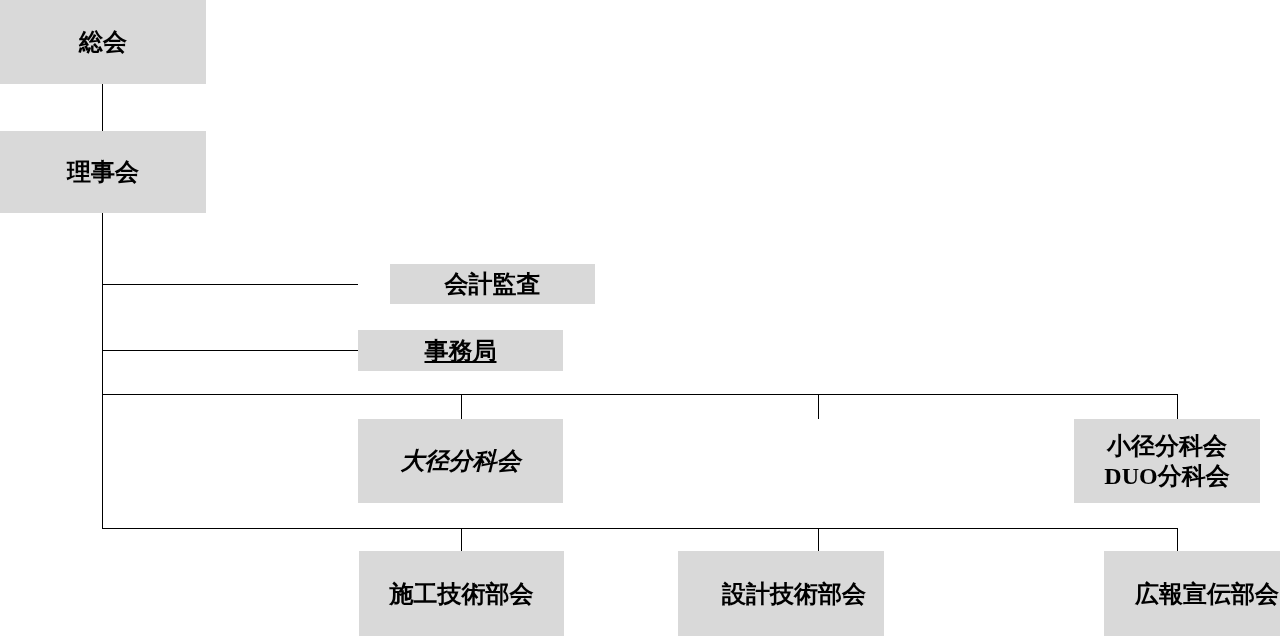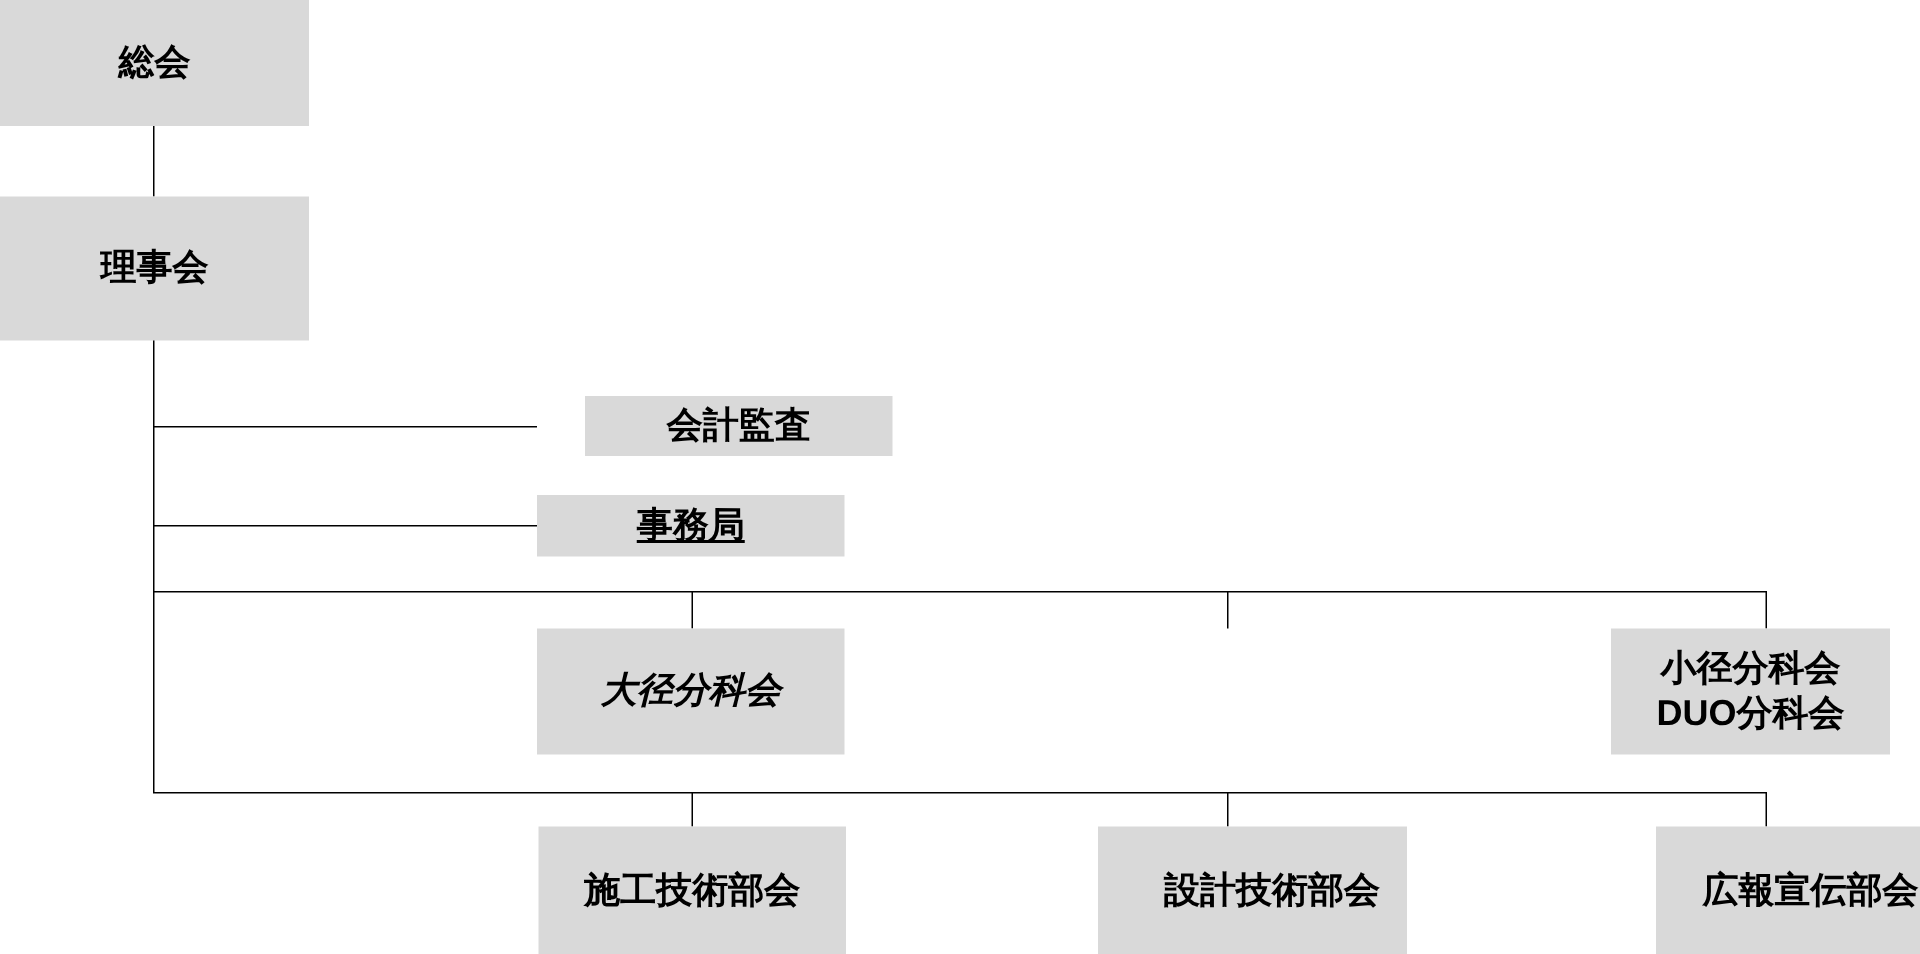--- a/index.html
+++ b/index.html
@@ -28,28 +28,28 @@
     font-size: 24px;
     line-height: 30px;
     box-sizing: border-box;
   }
   .ln {
     position: absolute;
     background: #000000;
   }
   
   .b-general   { left: 0;      top: 0;    width: 206px; height: 84px; }
-  .b-board     { left: 0;      top: 131px; width: 206px; height: 96px; }
+  .b-board     { left: 0;      top: 131px; width: 206px; height: 82px; }
   .b-audit     { left: 358px;  top: 264px; width: 205px; height: 40px; margin-left: 32px; }
   .b-office    { left: 358px;  top: 330px; width: 205px; height: 41px; text-decoration: underline; }
   .b-sub1      { left: 358px;  top: 419px; width: 205px; height: 84px; font-style: italic; }
   .b-sub2      { left: 714px;  top: 419px; width: 206px; height: 84px; }
-  .b-sub3      { left: 1074px; top: 419px; width: 186px; height: 84px; }
+  .b-sub3      { left: 1074px; top: 419px; width: 186px; height: 84px; font-family: Liberation Serif, serif; }
   .b-com1      { left: 359px;  top: 551px; width: 205px; height: 85px; }
-  .b-com2      { left: 732px;  top: 551px; width: 206px; height: 85px; padding-left: 26px; }
+  .b-com2      { left: 678px;  top: 551px; width: 206px; height: 85px; padding-left: 26px; }
   .b-com3      { left: 1104px; top: 551px; width: 206px; height: 85px; }
   
   .v-top       { left: 102px;  top: 84px;  width: 1px;    height: 47px; }
   .v-trunk     { left: 102px;  top: 213px; width: 1px;    height: 315px; }
   .h-audit     { left: 102px;  top: 284px; width: 256px;  height: 1px; }
   .h-office    { left: 102px;  top: 350px; width: 256px;  height: 1px; }
   .h-subrow    { left: 102px;  top: 394px; width: 1076px; height: 1px; }
   .h-comrow    { left: 102px;  top: 528px; width: 1076px; height: 1px; }
   .v-sub1      { left: 461px;  top: 394px; width: 1px;    height: 25px; }
   .v-sub2      { left: 818px;  top: 394px; width: 1px;    height: 25px; }

